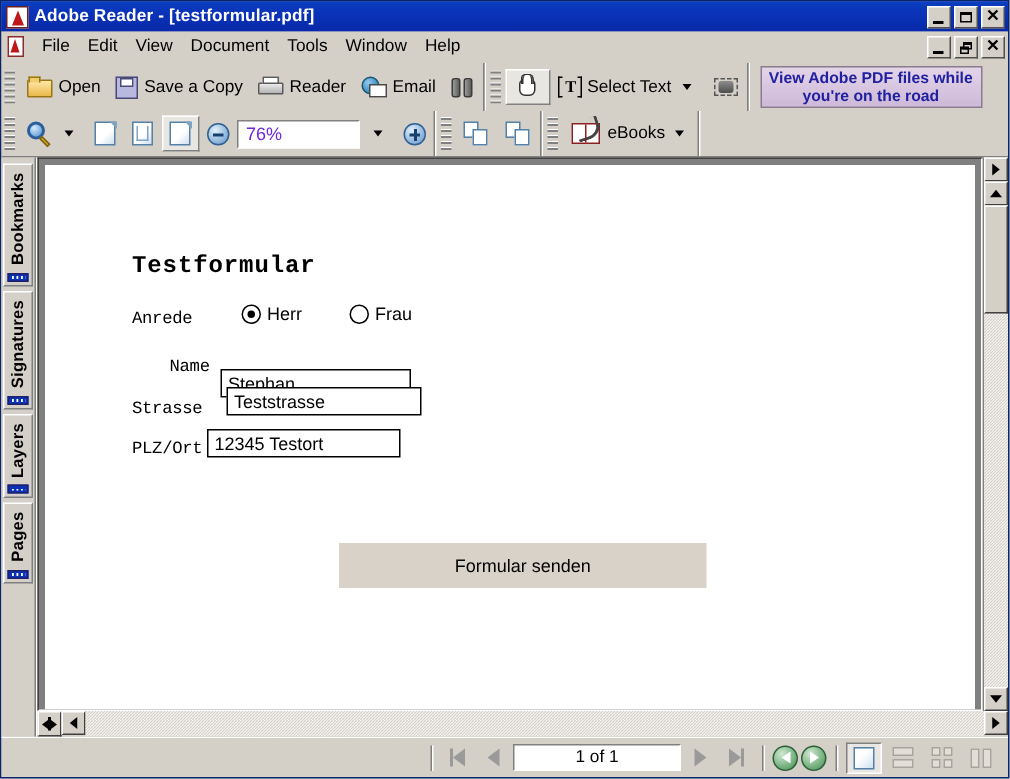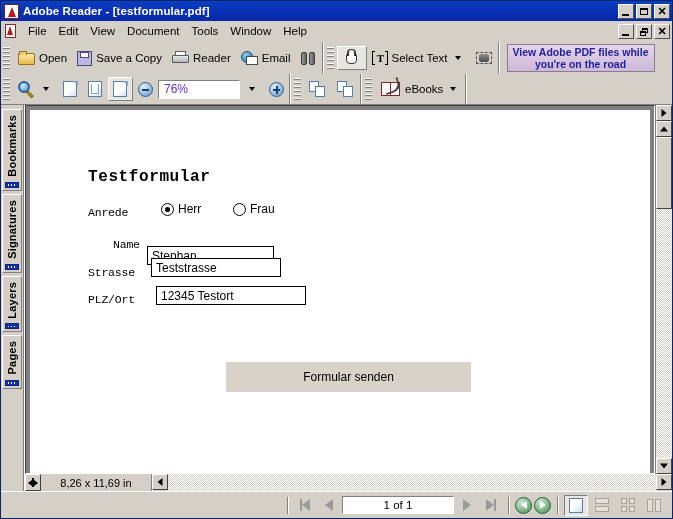--- a/index.html
+++ b/index.html
@@ -794,21 +794,21 @@
             <div class="radio" style="left:203px; top:93px;"></div>
             <div class="radio-lbl" style="left:220px; top:92px;">Frau</div>
 
             <div class="row-label" style="left:44px; top:128px;margin-left:39px;">Name</div>
             <div class="field" style="left:117px; top:136px; width:127px;">Stephan</div>
 
             <div class="row-label" style="left:58px; top:156px;">Strasse</div>
             <div class="field" style="left:121px; top:148px; width:130px;">Teststrasse</div>
 
             <div class="row-label" style="left:58px; top:183px;">PLZ/Ort</div>
-            <div class="field" style="left:126px; top:176px; width:150px;">12345 Testort</div>
+            <div class="field" style="left:108px; top:176px; width:129px;">12345 Testort</div>
 
             <div class="submit">Formular senden</div>
           </div>
         </div>
 
         <div class="vsb">
           <div class="sb-btn">
               <span class="ar right"></span>
             </div>
           <div class="sb-btn">
@@ -820,21 +820,20 @@
           <div class="sb-btn">
               <span class="ar down"></span>
             </div>
         </div>
       </div>
 
       <div class="hsb-row">
         <div class="size-ind">
             <span class="mid"></span>
           </div>
-        <div class="pagesize">8,26 x 11,69 in</div>
         <div class="sb-btn">
             <span class="ar left"></span>
           </div>
         <div class="sb-track"></div>
         <div class="sb-btn">
             <span class="ar right"></span>
           </div>
       </div>
     </div>
   </div>

